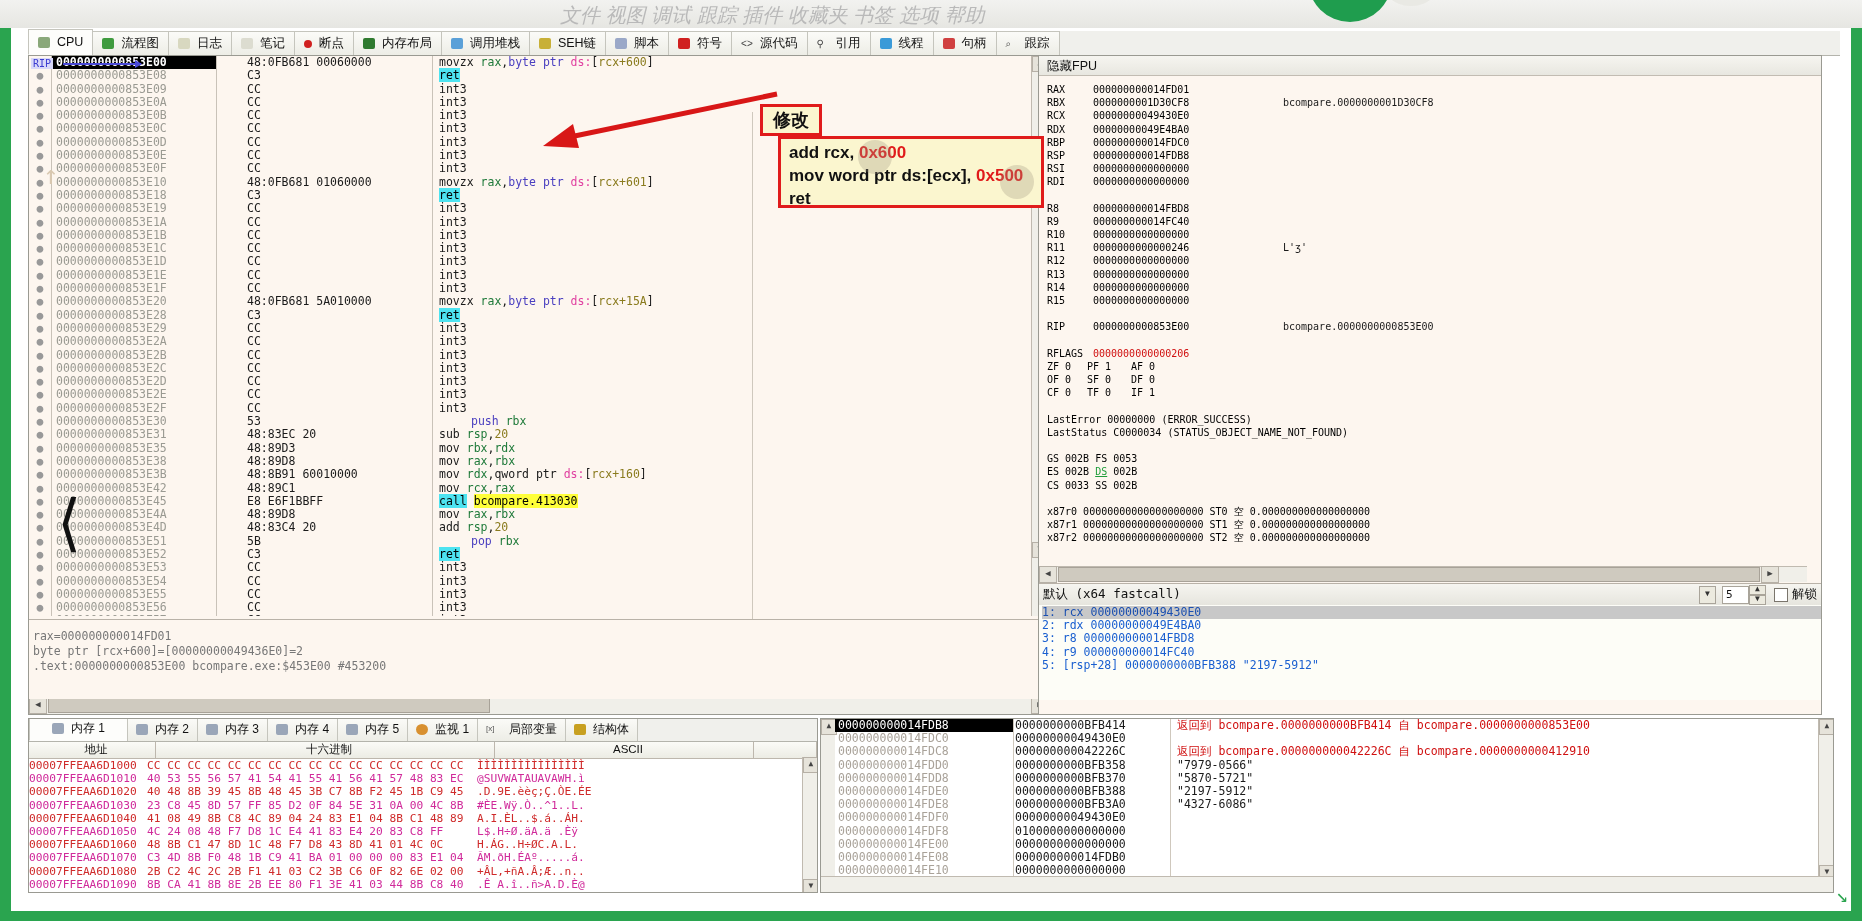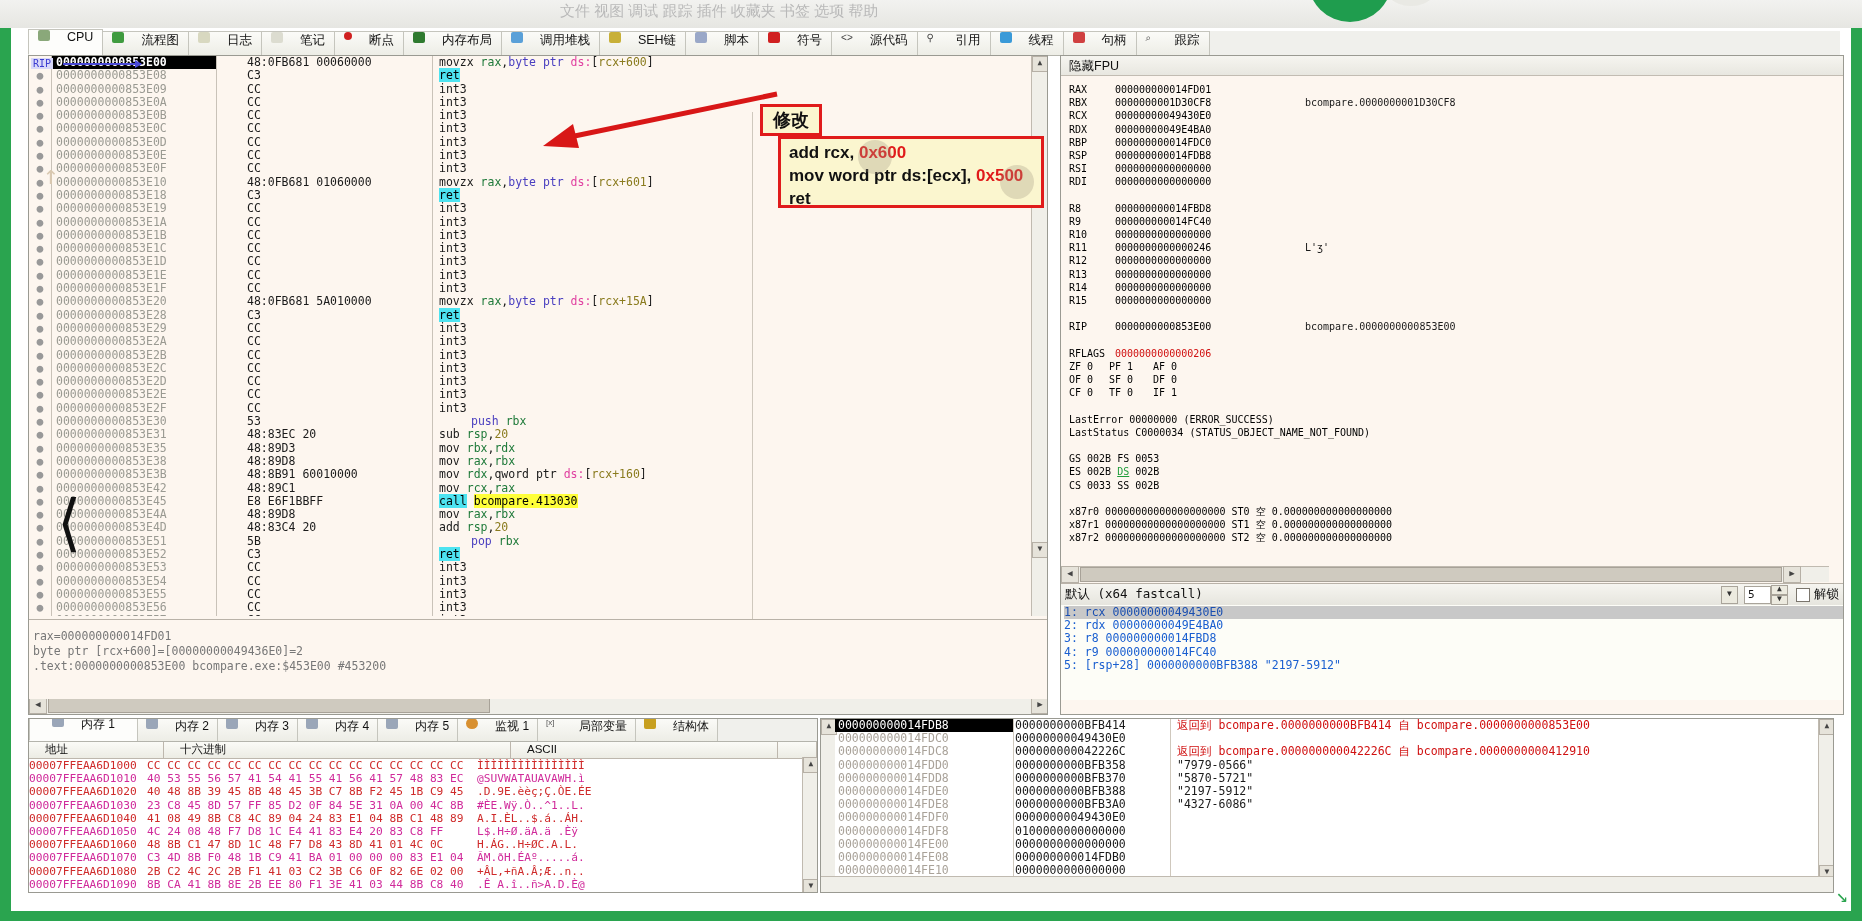--- a/index.html
+++ b/index.html
@@ -6,36 +6,36 @@
   body{
     width:1862px;height:921px;overflow:hidden;
     background:#ffffff;
     font-family:"DejaVu Sans Mono",monospace;
     font-size:12px;
   }
   
   #screen{position:relative;width:1862px;height:921px;background:#fff;}
   .topstrip{position:absolute;left:0;top:0;width:1862px;height:28px;
     background:linear-gradient(#f2f2f0,#e6e6e2);overflow:hidden;}
-  .topstrip .ghost{position:absolute;top:2px;color:#b9b9b9;font-size:15px;
-    font-family:"Liberation Sans",sans-serif;white-space:nowrap;}
+  .topstrip .ghost{position:absolute;top:2px;color:#b9b9b9;font-size:20px;
+    font-family:"Liberation Sans",sans-serif;white-space:nowrap;font-style:italic;}
   .green-badge{position:absolute;right:470px;top:-34px;width:84px;height:56px;
     border-radius:0 0 46px 46px;background:#1f9d4e;}
   .green-badge2{position:absolute;right:420px;top:-28px;width:62px;height:34px;
     border-radius:0 0 30px 30px;background:#e9e9e4;}
   
   .edge-l{position:absolute;left:0;top:0;width:11px;height:921px;background:#2aa44f;}
   .edge-r{position:absolute;right:0;top:0;width:11px;height:921px;background:#2aa44f;}
   .edge-b{position:absolute;left:0;bottom:0;width:1862px;height:10px;background:#2aa44f;}
   .corner-arrow{position:absolute;right:14px;bottom:14px;color:#2aa44f;font-size:20px;}
 
   
   #tabbar{position:absolute;left:28px;top:31px;width:1812px;height:24px;
     background:#f0f0ec;border-bottom:1px solid #b4b4ac;display:flex;align-items:flex-end;}
-  .tab{height:23px;display:flex;gap:17px;padding:0 9px;
+  .tab{height:23px;display:flex;align-items:center;gap:7px;padding:0 9px;
     border:1px solid #c5c5bd;border-bottom:none;margin-right:-1px;
     background:linear-gradient(#fbfbf8,#ededE6);
     font-family:"Liberation Sans",sans-serif;font-size:12.5px;color:#111;white-space:nowrap;}
   .tab.active{background:#fdfdfb;border-bottom:1px solid #fdfdfb;height:24px;}
   .tab .ic{width:12px;height:11px;display:inline-block;border-radius:2px;}
 
   
   #cpu-pane{position:absolute;left:28px;top:55px;width:1020px;height:660px;
     background:#fdf6ef;border:1px solid #9a9a92;box-sizing:border-box;overflow:hidden;}
   #disasm{position:absolute;left:0;top:0;right:0;height:560px;overflow:hidden;}
@@ -82,21 +82,21 @@
     display:flex;align-items:center;justify-content:center;font-weight:bold;z-index:6;}
   #callout-body{position:absolute;left:778px;top:136px;width:266px;height:72px;
     background:#fbf6cf;border:3px solid #e01b1b;box-sizing:border-box;z-index:5;
     padding:2px 8px;font-family:"Liberation Sans",sans-serif;font-weight:bold;
     font-size:17px;color:#111;line-height:23px;white-space:nowrap;}
   #callout-body .hl{color:#e01b1b;}
   .blob{position:absolute;border-radius:50%;background:rgba(160,150,130,.30);z-index:7;}
   #red-arrow{position:absolute;left:525px;top:88px;width:255px;height:62px;z-index:4;}
 
   
-  #regpane{position:absolute;left:1060px;top:55px;width:784px;height:660px;
+  #regpane{position:absolute;left:1038px;top:55px;width:784px;height:660px;
     background:#fdf6ef;border:1px solid #9a9a92;box-sizing:border-box;overflow:hidden;}
   #fpu-hdr{height:20px;background:linear-gradient(#f6f5f0,#e8e7e0);
     border-bottom:1px solid #c2bcb2;font-family:"Liberation Sans",sans-serif;
     font-size:12.5px;padding:2px 0 0 8px;box-sizing:border-box;color:#111;}
   #reglist{position:absolute;left:0;top:21px;width:783px;height:489px;overflow:hidden;
     padding:6px 0 0 8px;box-sizing:border-box;}
   .r-row{height:13.2px;line-height:13.2px;font-size:10px;white-space:nowrap;}
   .r-name{display:inline-block;width:46px;}
   .r-val{display:inline-block;width:190px;}
   .r-cmt{color:#1a1a1a;}
@@ -116,21 +116,21 @@
     background:#fdfdf7;padding:1px 0 0 3px;box-sizing:border-box;}
   .a-row{height:13.2px;line-height:13.2px;font-size:11.5px;color:#1a5fd0;white-space:nowrap;}
 
   
   #dumppane{position:absolute;left:28px;top:718px;width:790px;height:175px;
     background:#fff;border:1px solid #9a9a92;box-sizing:border-box;overflow:hidden;}
   #dumptabs{height:22px;display:flex;align-items:flex-end;background:#f0f0ec;
     border-bottom:1px solid #b4b4ac;}
   #dump-hdr{display:flex;height:16px;background:linear-gradient(#fbfbf7,#ececE4);
     border-bottom:1px solid #bdb7ad;font-family:"Liberation Sans",sans-serif;font-size:11.5px;}
-  #dump-hdr div{border-right:1px solid #bdb7ad;padding-left:16px;line-height:15px;color:#111;}
+  #dump-hdr div{border-right:1px solid #bdb7ad;padding-left:8px;line-height:15px;color:#111;text-align:center;}
   .m-row{display:flex;height:13.2px;line-height:13.2px;font-size:11.2px;white-space:nowrap;}
   .m-addr{width:118px;color:#cf2a2a;}
   .m-hex{width:330px;color:#cf2a2a;}
   .m-asc{color:#cf2a2a;}
   .m-row.alt .m-addr,.m-row.alt .m-hex,.m-row.alt .m-asc{color:#d02a9a;}
   .m-row.b0 .m-addr,.m-row.b0 .m-hex,.m-row.b0 .m-asc{color:#cf2a2a;}
   #dump-vsb{position:absolute;right:0;top:38px;width:14px;height:136px;background:#f0efe9;
     border-left:1px solid #c0bab0;}
 
   #stackpane{position:absolute;left:820px;top:718px;width:1014px;height:175px;

